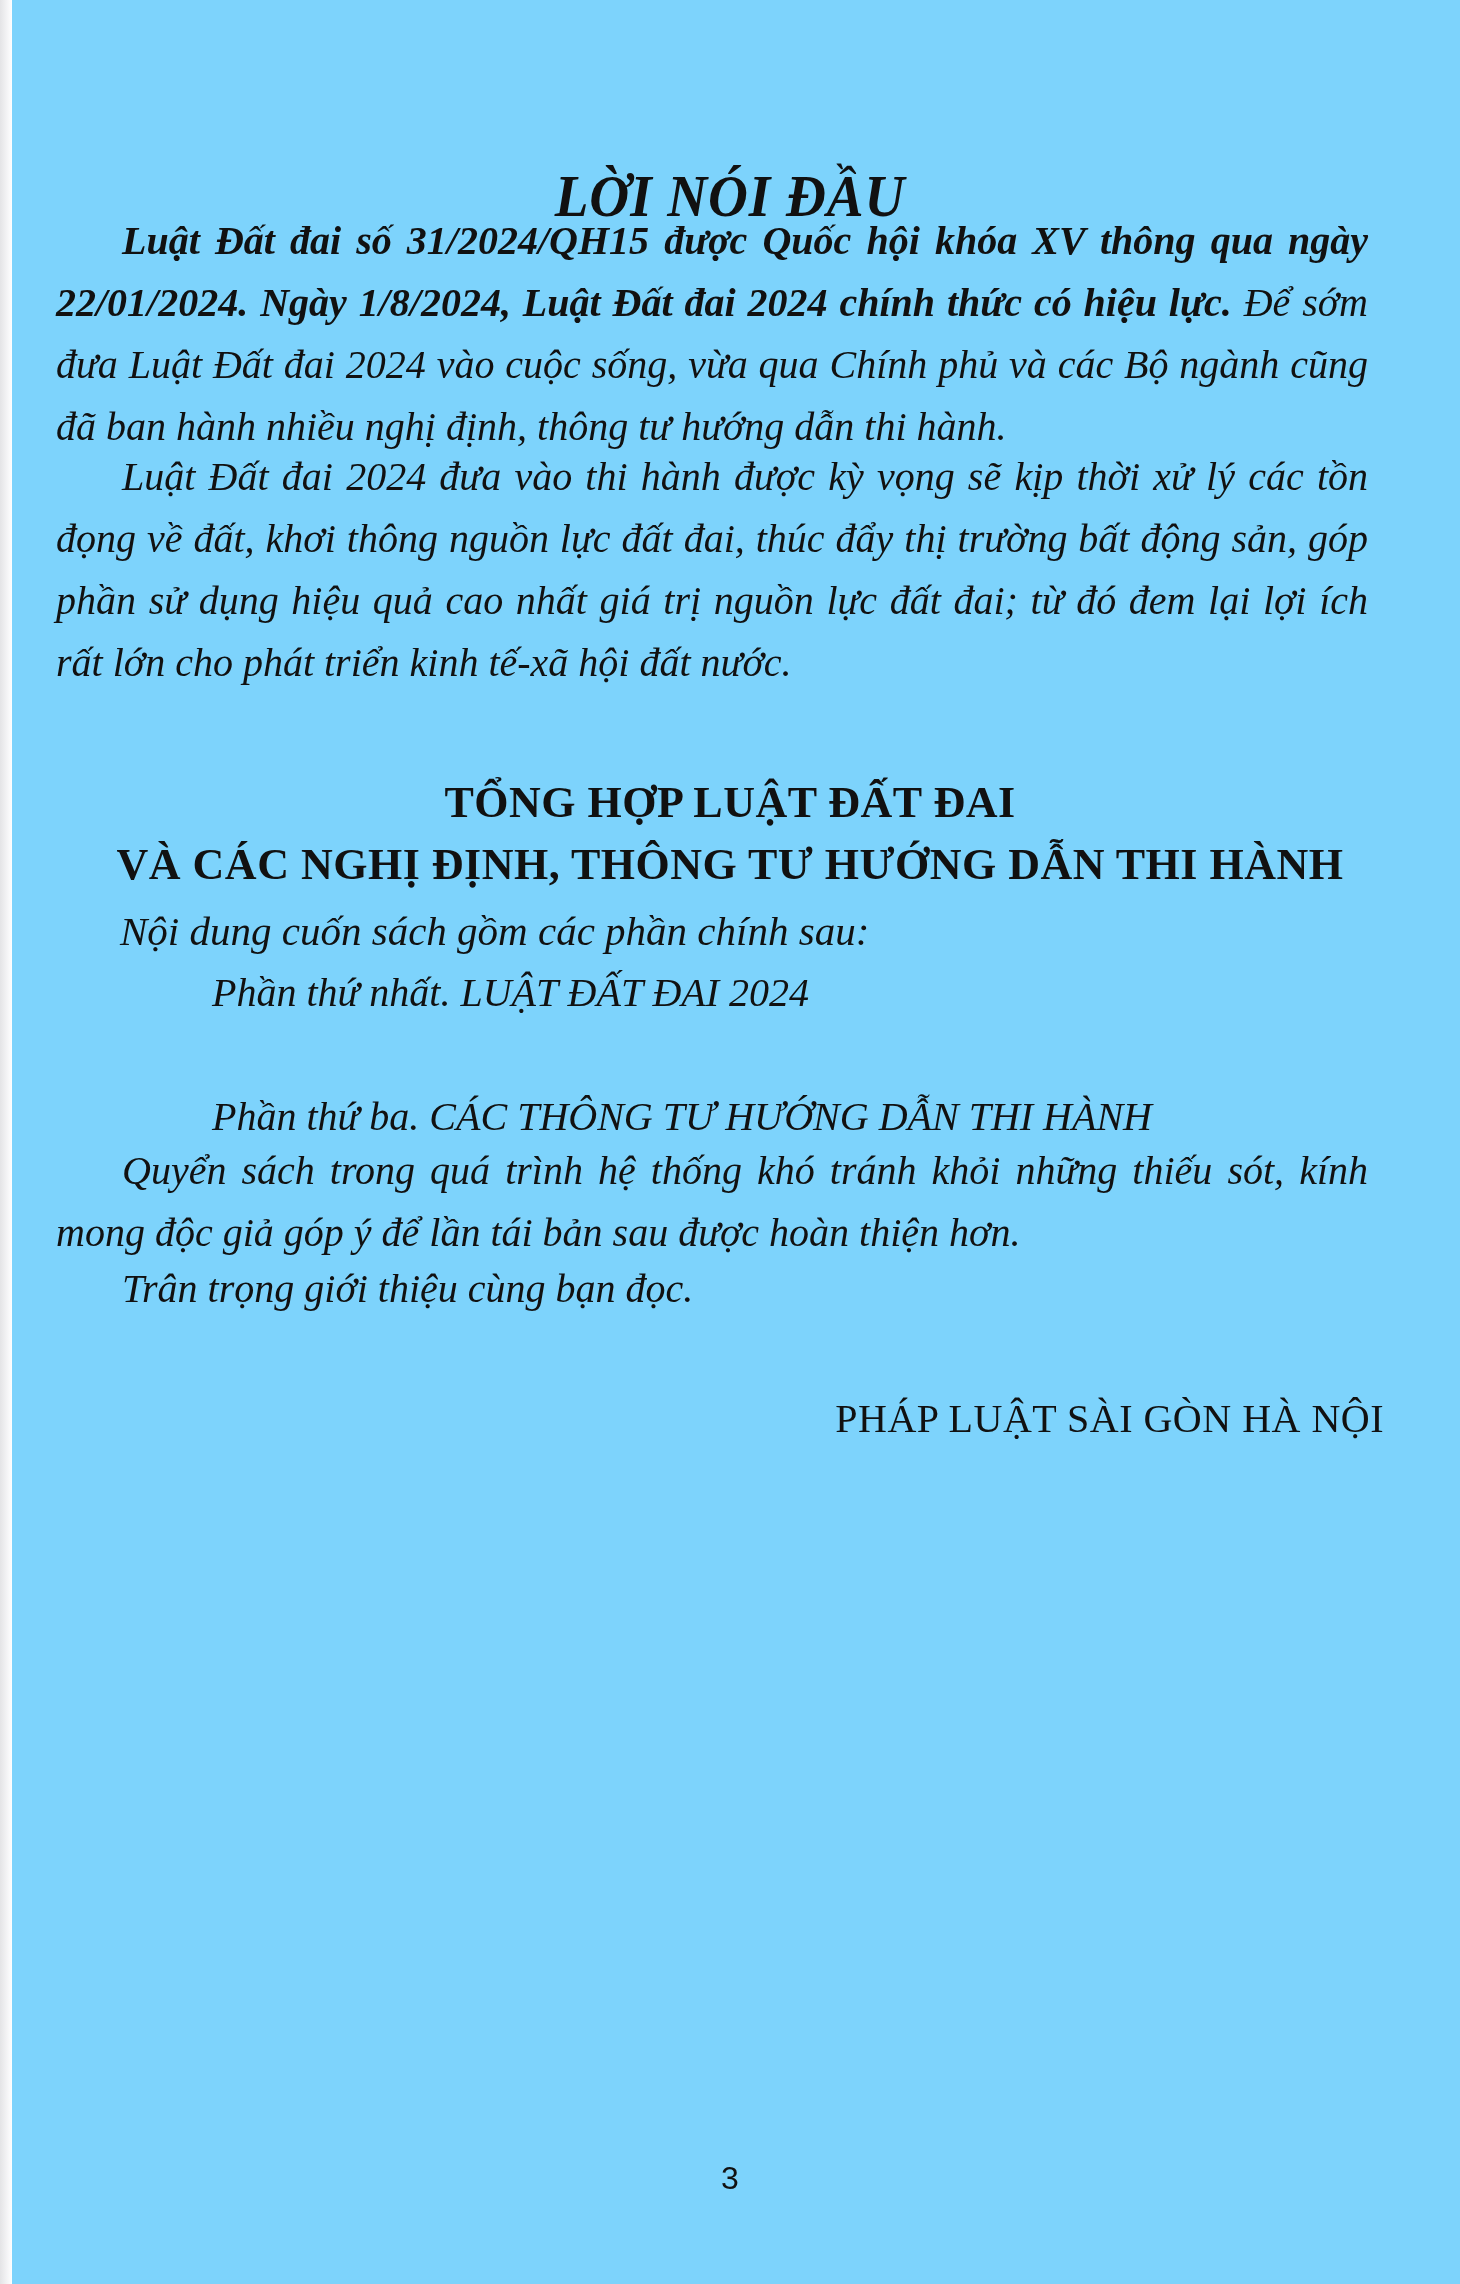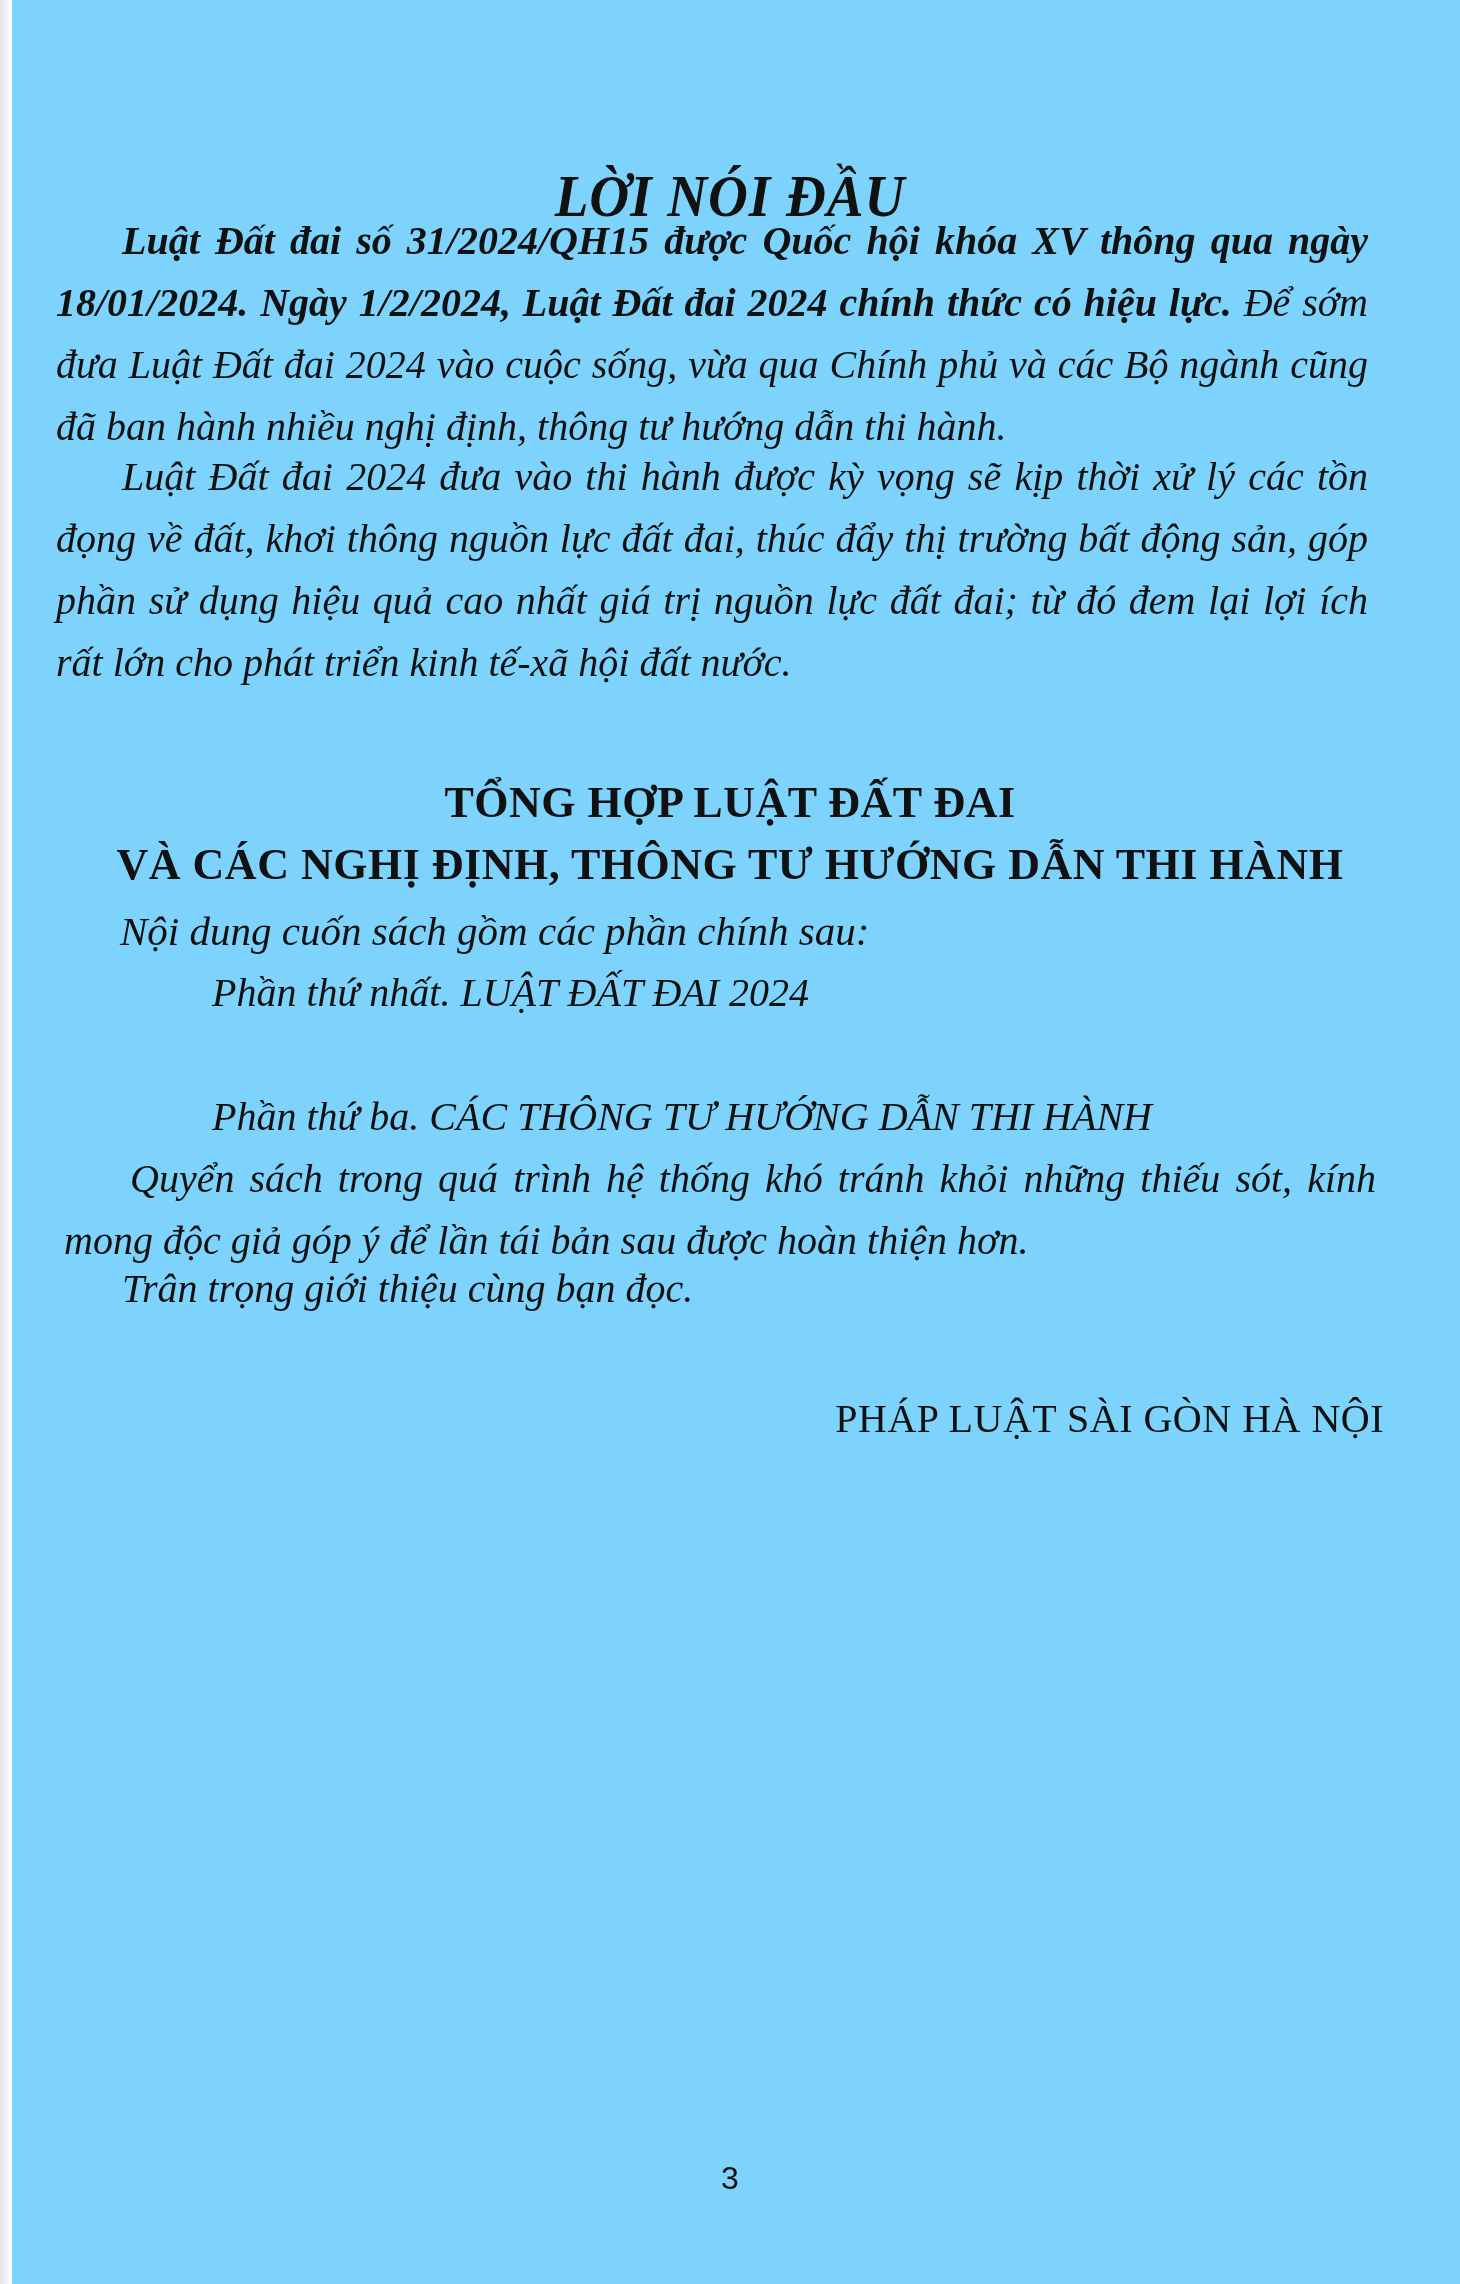--- a/index.html
+++ b/index.html
@@ -100,33 +100,33 @@
     }
   </style>
 </head>
 <body>
 
 <div class="page">
   <div class="page-edge"></div>
 
   <h1 class="title">LỜI NÓI ĐẦU</h1>
 
-  <p class="body-text indent p1" style="margin:0;"><span class="bold">Luật Đất đai số 31/2024/QH15 được Quốc hội khóa XV thông qua ngày 18/01/2024. Ngày 1/2/2024, Luật Đất đai 2024 chính thức có hiệu lực.</span><span> Để sớm đưa Luật Đất đai 2024 vào cuộc sống, vừa qua Chính phủ và các Bộ ngành cũng đã ban hành nhiều nghị định, thông tư hướng dẫn thi hành.</span></p>
+  <p class="body-text indent p1" style="margin:0;"><span class="bold">Luật Đất đai số 31/2024/QH15 được Quốc hội khóa XV thông qua ngày 22/01/2024. Ngày 1/8/2024, Luật Đất đai 2024 chính thức có hiệu lực.</span><span> Để sớm đưa Luật Đất đai 2024 vào cuộc sống, vừa qua Chính phủ và các Bộ ngành cũng đã ban hành nhiều nghị định, thông tư hướng dẫn thi hành.</span></p>
 
   <p class="body-text indent p2" style="margin:0;">Luật Đất đai 2024 đưa vào thi hành được kỳ vọng sẽ kịp thời xử lý các tồn đọng về đất, khơi thông nguồn lực đất đai, thúc đẩy thị trường bất động sản, góp phần sử dụng hiệu quả cao nhất giá trị nguồn lực đất đai; từ đó đem lại lợi ích rất lớn cho phát triển kinh tế-xã hội đất nước.</p>
 
 
   <div class="book-title bt1">TỔNG HỢP LUẬT ĐẤT ĐAI</div>
   <div class="book-title bt2">VÀ CÁC NGHỊ ĐỊNH, THÔNG TƯ HƯỚNG DẪN THI HÀNH</div>
 
   <div class="contents-intro">Nội dung cuốn sách gồm các phần chính sau:</div>
 
   <div class="part part1">Phần thứ nhất. LUẬT ĐẤT ĐAI 2024</div>
   <div class="part part3">Phần thứ ba. CÁC THÔNG TƯ HƯỚNG DẪN THI HÀNH</div>
 
-  <p class="body-text indent p4" style="margin:8px;">Quyển sách trong quá trình hệ thống khó tránh khỏi những thiếu sót, kính mong độc giả góp ý để lần tái bản sau được hoàn thiện hơn.</p>
+  <p class="body-text indent p4" style="margin:0;">Quyển sách trong quá trình hệ thống khó tránh khỏi những thiếu sót, kính mong độc giả góp ý để lần tái bản sau được hoàn thiện hơn.</p>
 
   <div class="p5">Trân trọng giới thiệu cùng bạn đọc.</div>
 
   <div class="signature">PHÁP LUẬT SÀI GÒN HÀ NỘI</div>
 
   <div class="page-number">3</div>
 </div>
 
 </body></html>

